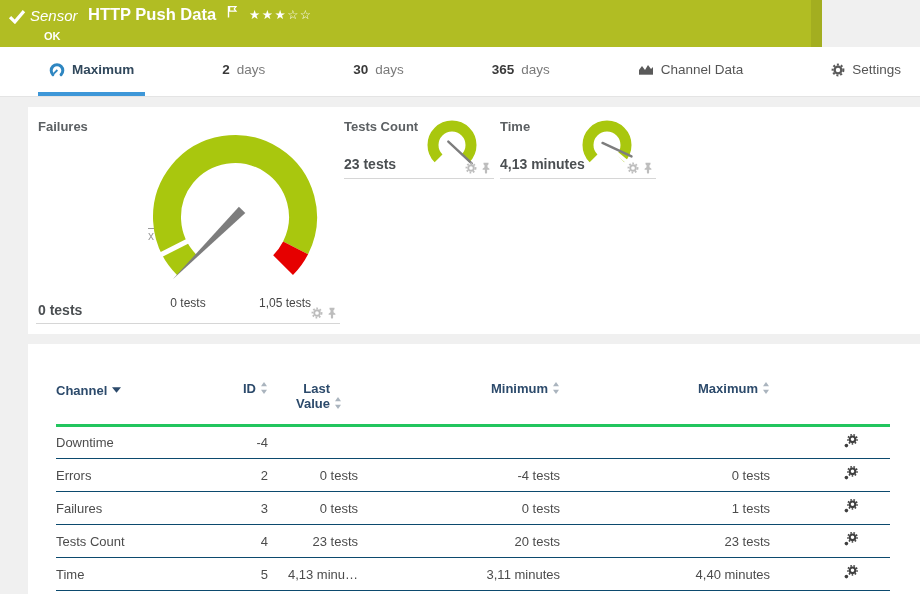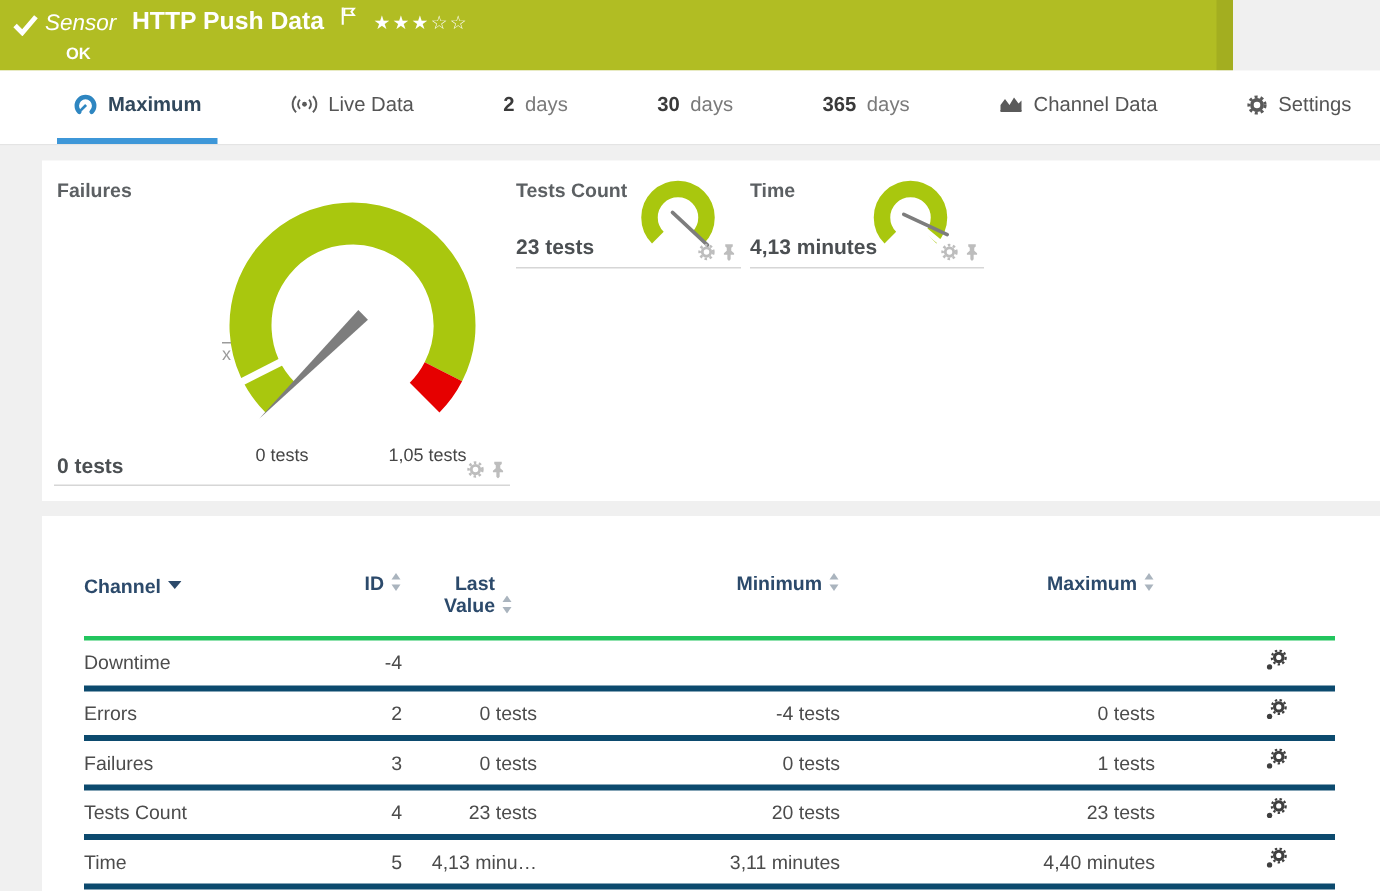--- a/index.html
+++ b/index.html
@@ -51,21 +51,21 @@
                 text-decoration:overline; }
   .scale-label { position:absolute; top:181px; width:70px; text-align:center; font-size:12px; color:#464646; }
   .scale-min { left:117px; }
   .scale-max { left:214px; }
 
   
   .panel-table { position:absolute; left:28px; top:344px; width:892px; height:250px; background:#fff; }
   table.channels { border-collapse:collapse; margin:37px 0 0 28px; width:834px; table-layout:fixed; }
   .channels th { vertical-align:top; font-size:13px; font-weight:bold; color:#2c4a6b;
                  padding:0 0 12px 0; border-bottom:3px solid #22c55e; cursor:pointer; }
-  .channels td { height:33px; border-bottom:4px solid #0c4a6e; font-size:13px; color:#4c4c4c; }
+  .channels td { height:33px; border-bottom:1px solid #0c4a6e; font-size:13px; color:#4c4c4c; }
   .col-channel { width:170px; } .col-id { width:42px; } .col-last { width:90px; }
   .col-min { width:202px; } .col-max { width:210px; } .col-gear { width:120px; }
   .th-channel, .td-channel { text-align:left; }
   .th-id, .td-id, .th-min, .td-min, .th-max, .td-max, .td-last { text-align:right; }
   .th-last { text-align:center; }
   .th-last .wrapbox { display:inline-block; width:46px; text-align:right; }
   .sorticon { display:inline-block; margin-left:4px; vertical-align:-1px; }
   .caret { display:inline-block; margin-left:5px; vertical-align:2px; }
   .td-gear { text-align:right; }
   .rowgear { display:inline-flex; margin-right:32px; color:#3f3f3f; cursor:pointer; }
@@ -98,29 +98,20 @@
     <div class="tab active">
       <span class="tab-icon">
         <svg width="16" height="16" viewBox="0 0 16 16">
             <path d="M3.9 12.6 A5.8 5.8 0 1 1 12.1 12.6" fill="none" stroke="currentColor" stroke-width="3" stroke-linecap="round"></path>
             <line x1="8.4" y1="8" x2="4.8" y2="11.6" stroke="currentColor" stroke-width="1.8"></line>
           </svg>
       </span>
       <span class="tab-label">Maximum</span>
     </div>
     <div class="tab">
-      <span class="tab-icon">
-        <svg width="18" height="13" viewBox="0 0 18 13">
-            <circle cx="9" cy="6.5" r="1.6" fill="currentColor"></circle>
-            <path d="M6 3.4a4.3 4.3 0 0 0 0 6.2M12 3.4a4.3 4.3 0 0 1 0 6.2M3.4 1.2a7.3 7.3 0 0 0 0 10.6M14.6 1.2a7.3 7.3 0 0 1 0 10.6" fill="none" stroke="currentColor" stroke-width="1.3"></path>
-          </svg>
-      </span>
-      <span class="tab-label">Live Data</span>
-    </div>
-    <div class="tab">
       <span class="tab-num">2</span>
       <span class="tab-word">days</span>
     </div>
     <div class="tab">
       <span class="tab-num">30</span>
       <span class="tab-word">days</span>
     </div>
     <div class="tab">
       <span class="tab-num">365</span>
       <span class="tab-word">days</span>

